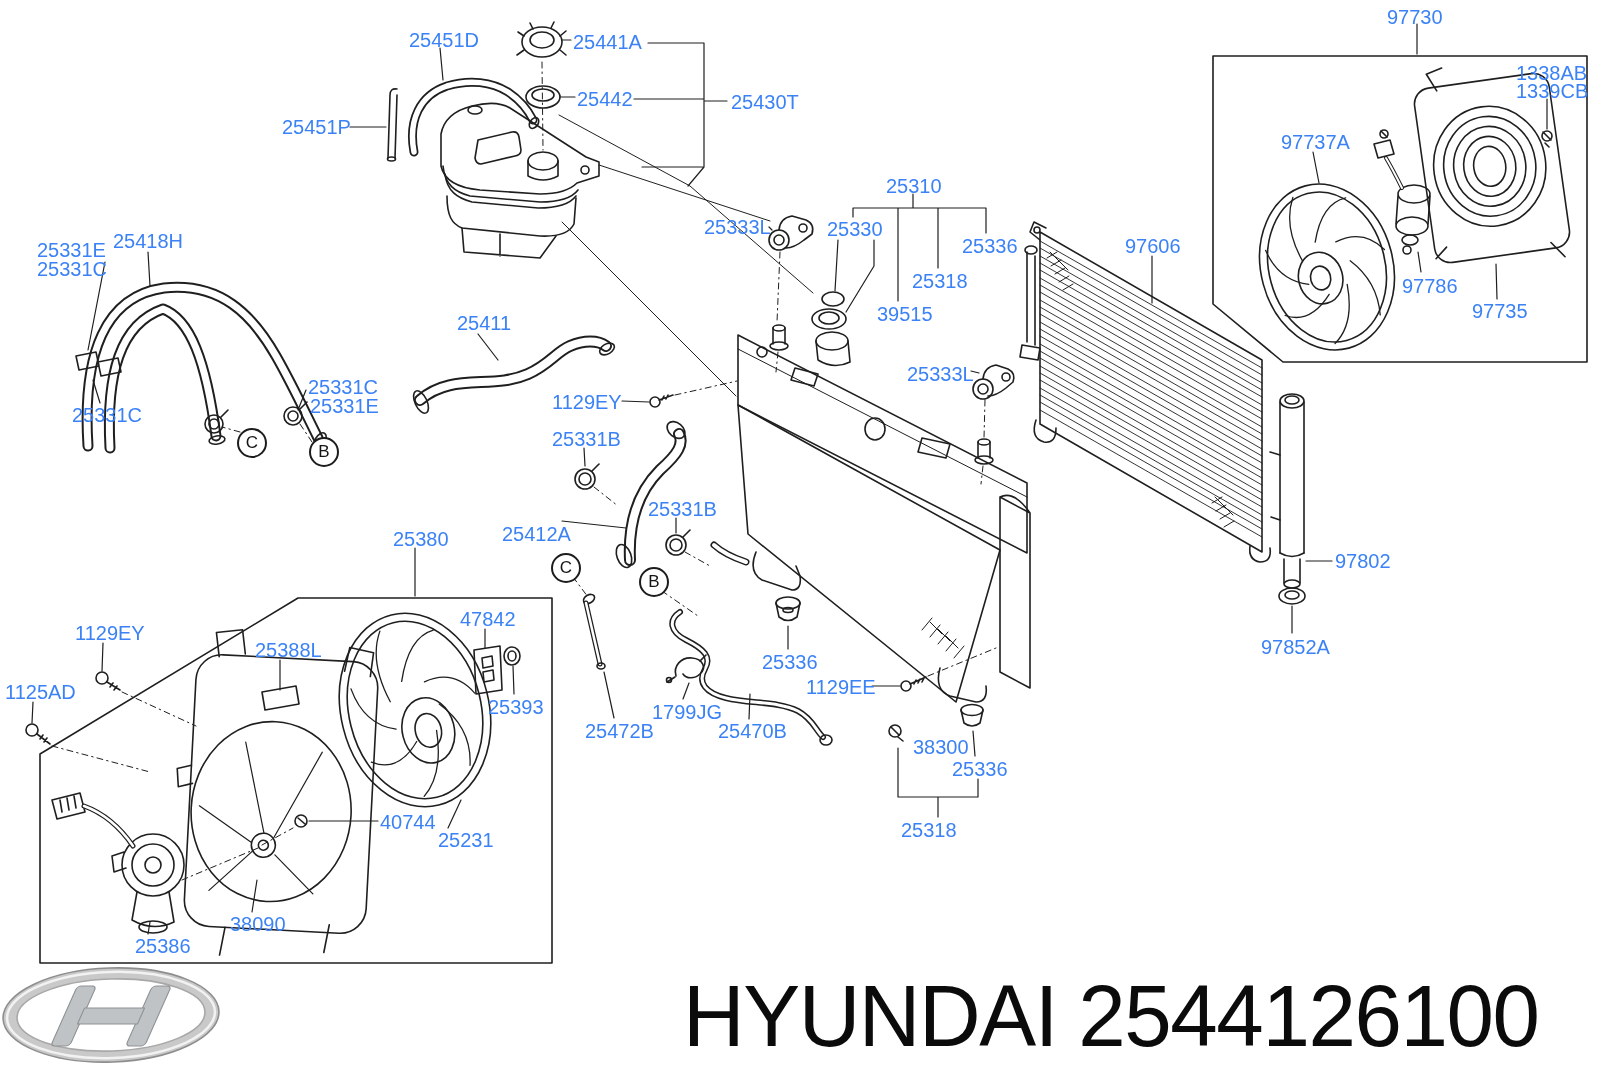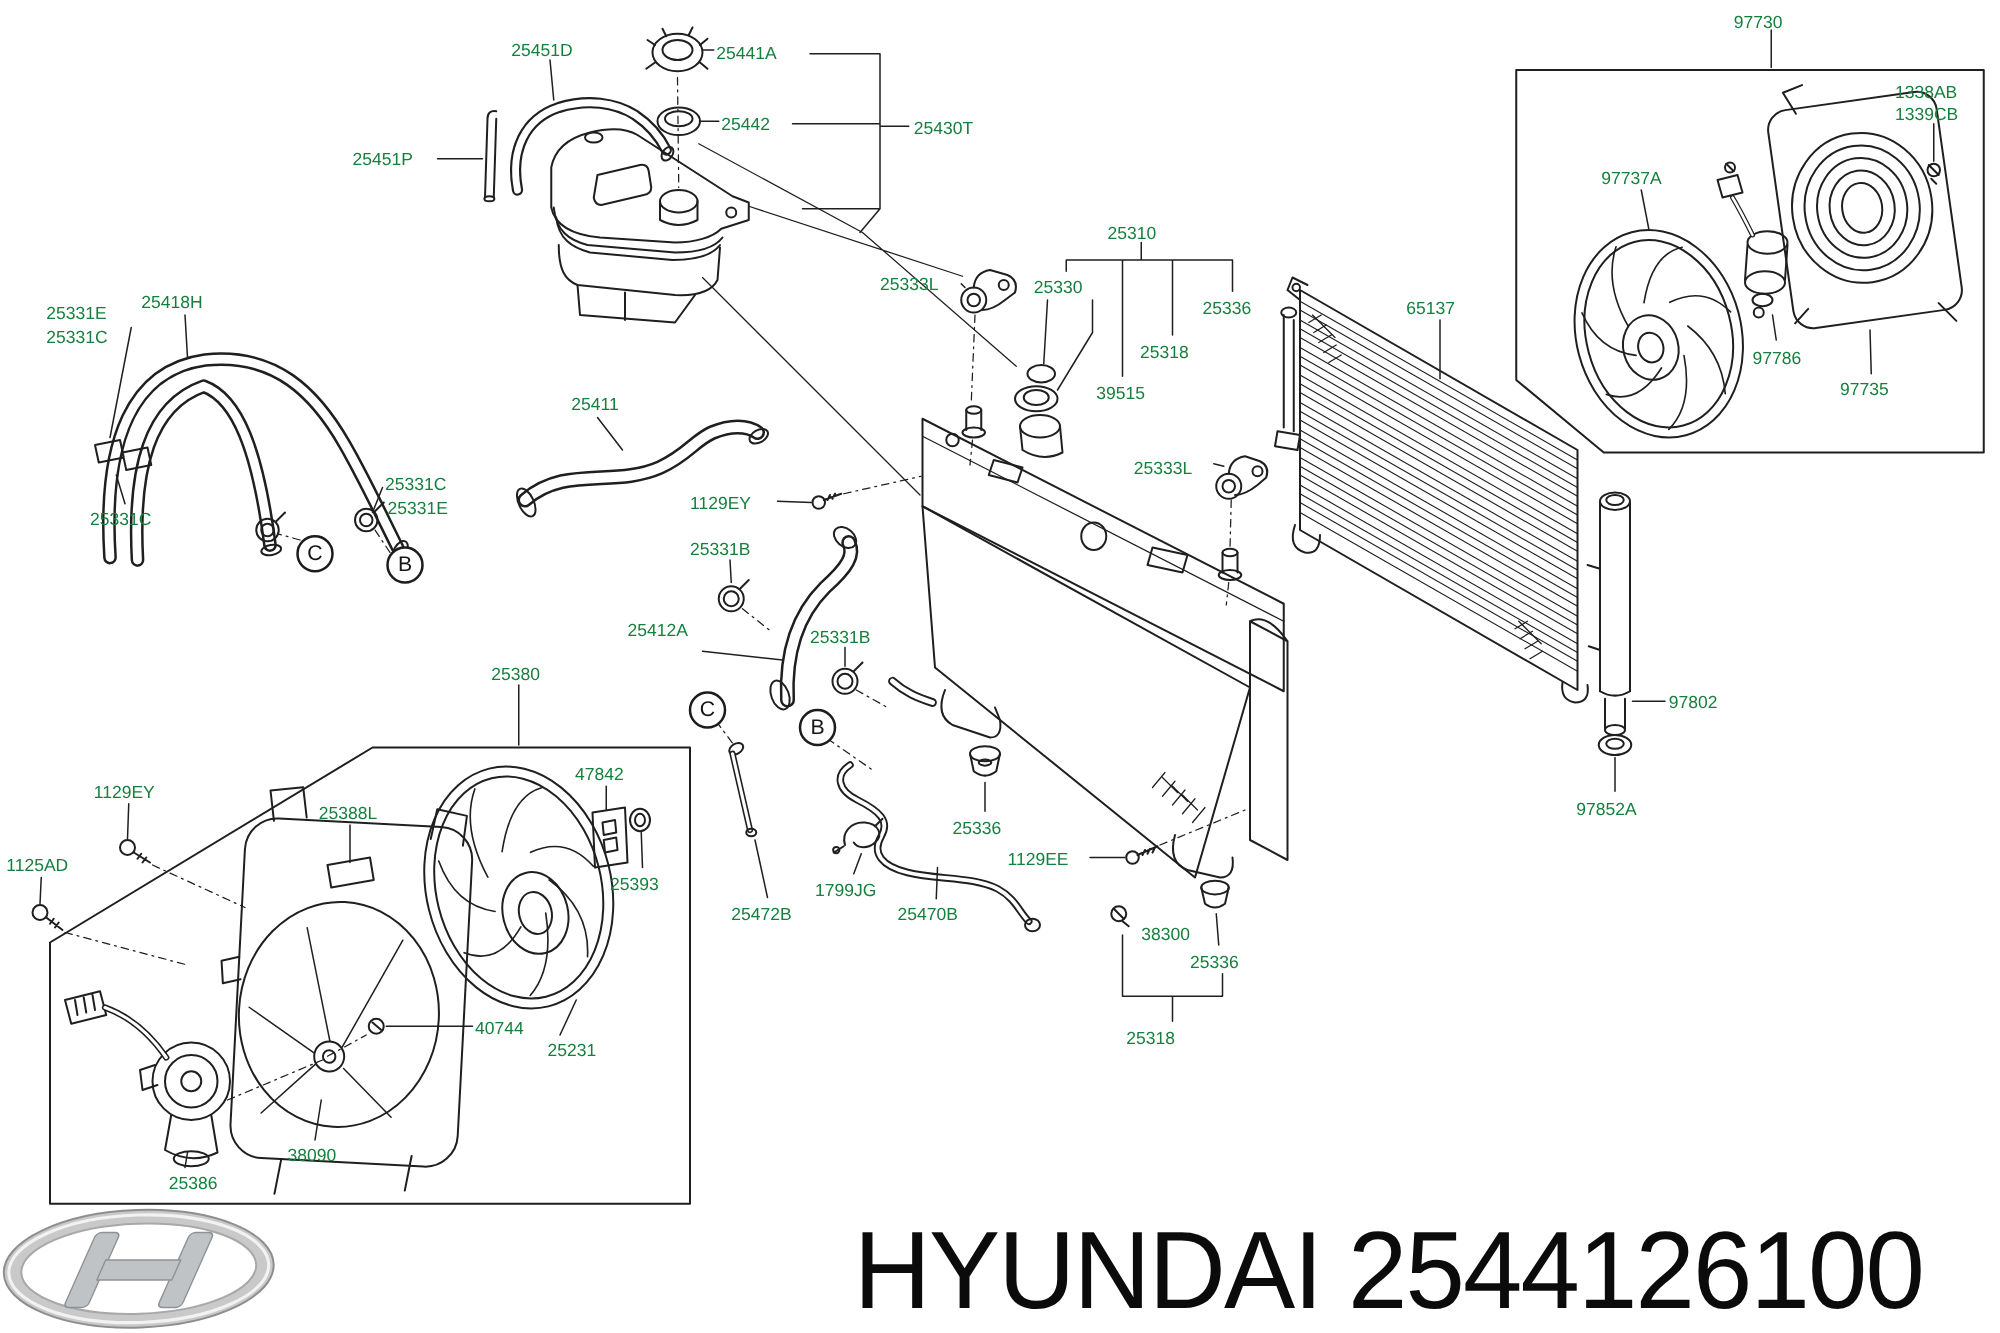--- a/index.html
+++ b/index.html
@@ -1,19 +1,19 @@
 <!DOCTYPE html>
 <html><head>
 <meta charset="utf-8">
 <style>
   html,body{margin:0;padding:0;background:#fff;}
   #stage{position:relative;width:1600px;height:1066px;background:#ffffff;overflow:hidden;
          font-family:"Liberation Sans",sans-serif;}
   #art{position:absolute;left:0;top:0;}
-  .lbl{position:absolute;font-size:14px;line-height:20px;color:#15803d;white-space:nowrap;
+  .lbl{position:absolute;font-size:20px;line-height:20px;color:#3b82f6;white-space:nowrap;
        letter-spacing:0px;text-align:right;}
   .badge{position:absolute;width:26px;height:26px;border:2px solid #1c1c1c;border-radius:50%;
          text-align:center;line-height:25px;font-size:17px;color:#161616;background:#fff;}
   #footer-text{position:absolute;left:683px;top:972px;font-size:88px;line-height:88px;
        color:#0b0b0b;letter-spacing:-1.5px;white-space:nowrap;transform:scaleX(.97);
        transform-origin:left center;}
   #footer-text .sep{display:inline-block;width:22px;}
 </style>
 </head>
 <body>
@@ -340,21 +340,21 @@
   <div class="lbl" style="left:113px;top:231px">25418H</div>
   <div class="lbl" style="left:72px;top:405px">25331C</div>
   <div class="lbl" style="left:308px;top:377px">25331C</div>
   <div class="lbl" style="left:310px;top:396px">25331E</div>
   <div class="badge" style="left:237px;top:428px">C</div>
   <div class="badge" style="left:309px;top:437px">B</div>
 
   <div class="lbl" style="left:457px;top:313px">25411</div>
   <div class="lbl" style="left:552px;top:392px">1129EY</div>
   <div class="lbl" style="left:552px;top:429px">25331B</div>
-  <div class="lbl" style="left:502px;top:494px">25412A</div>
+  <div class="lbl" style="left:502px;top:524px">25412A</div>
   <div class="lbl" style="left:648px;top:499px">25331B</div>
   <div class="badge" style="left:551px;top:553px">C</div>
   <div class="badge" style="left:639px;top:567px">B</div>
 
   <div class="lbl" style="left:886px;top:176px">25310</div>
   <div class="lbl" style="left:704px;top:217px">25333L</div>
   <div class="lbl" style="left:827px;top:219px">25330</div>
   <div class="lbl" style="left:962px;top:236px">25336</div>
   <div class="lbl" style="left:912px;top:271px">25318</div>
   <div class="lbl" style="left:877px;top:304px">39515</div>
@@ -378,18 +378,18 @@
   <div class="lbl" style="left:438px;top:830px">25231</div>
   <div class="lbl" style="left:230px;top:914px">38090</div>
   <div class="lbl" style="left:135px;top:936px">25386</div>
 
   <div class="lbl" style="left:1387px;top:7px">97730</div>
   <div class="lbl" style="left:1516px;top:63px">1338AB</div>
   <div class="lbl" style="left:1516px;top:81px">1339CB</div>
   <div class="lbl" style="left:1281px;top:132px">97737A</div>
   <div class="lbl" style="left:1402px;top:276px">97786</div>
   <div class="lbl" style="left:1472px;top:301px">97735</div>
-  <div class="lbl" style="left:1125px;top:236px">65137</div>
+  <div class="lbl" style="left:1125px;top:236px">97606</div>
   <div class="lbl" style="left:1335px;top:551px">97802</div>
   <div class="lbl" style="left:1261px;top:637px">97852A</div>
 
   <div id="footer-text"><span>HYUNDAI</span><span class="sep"></span><span>2544126100</span></div>
 </div>
 
 </body></html>

